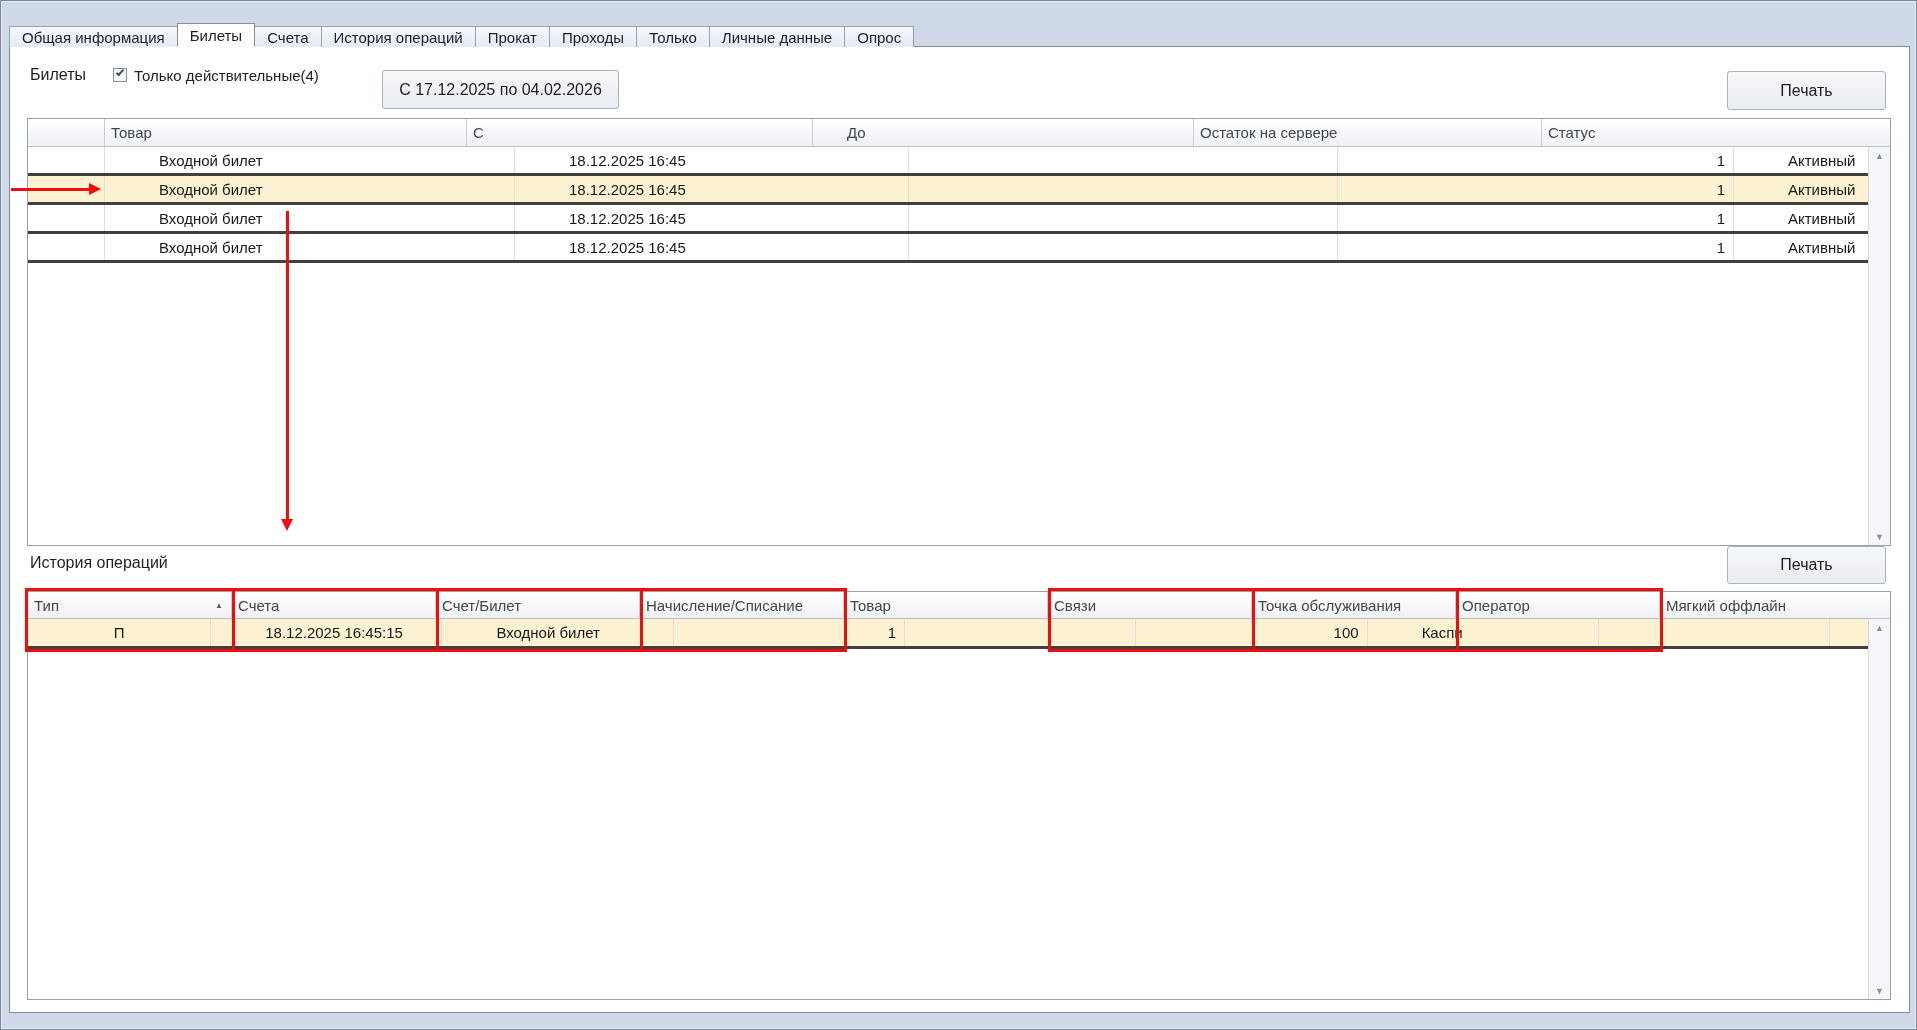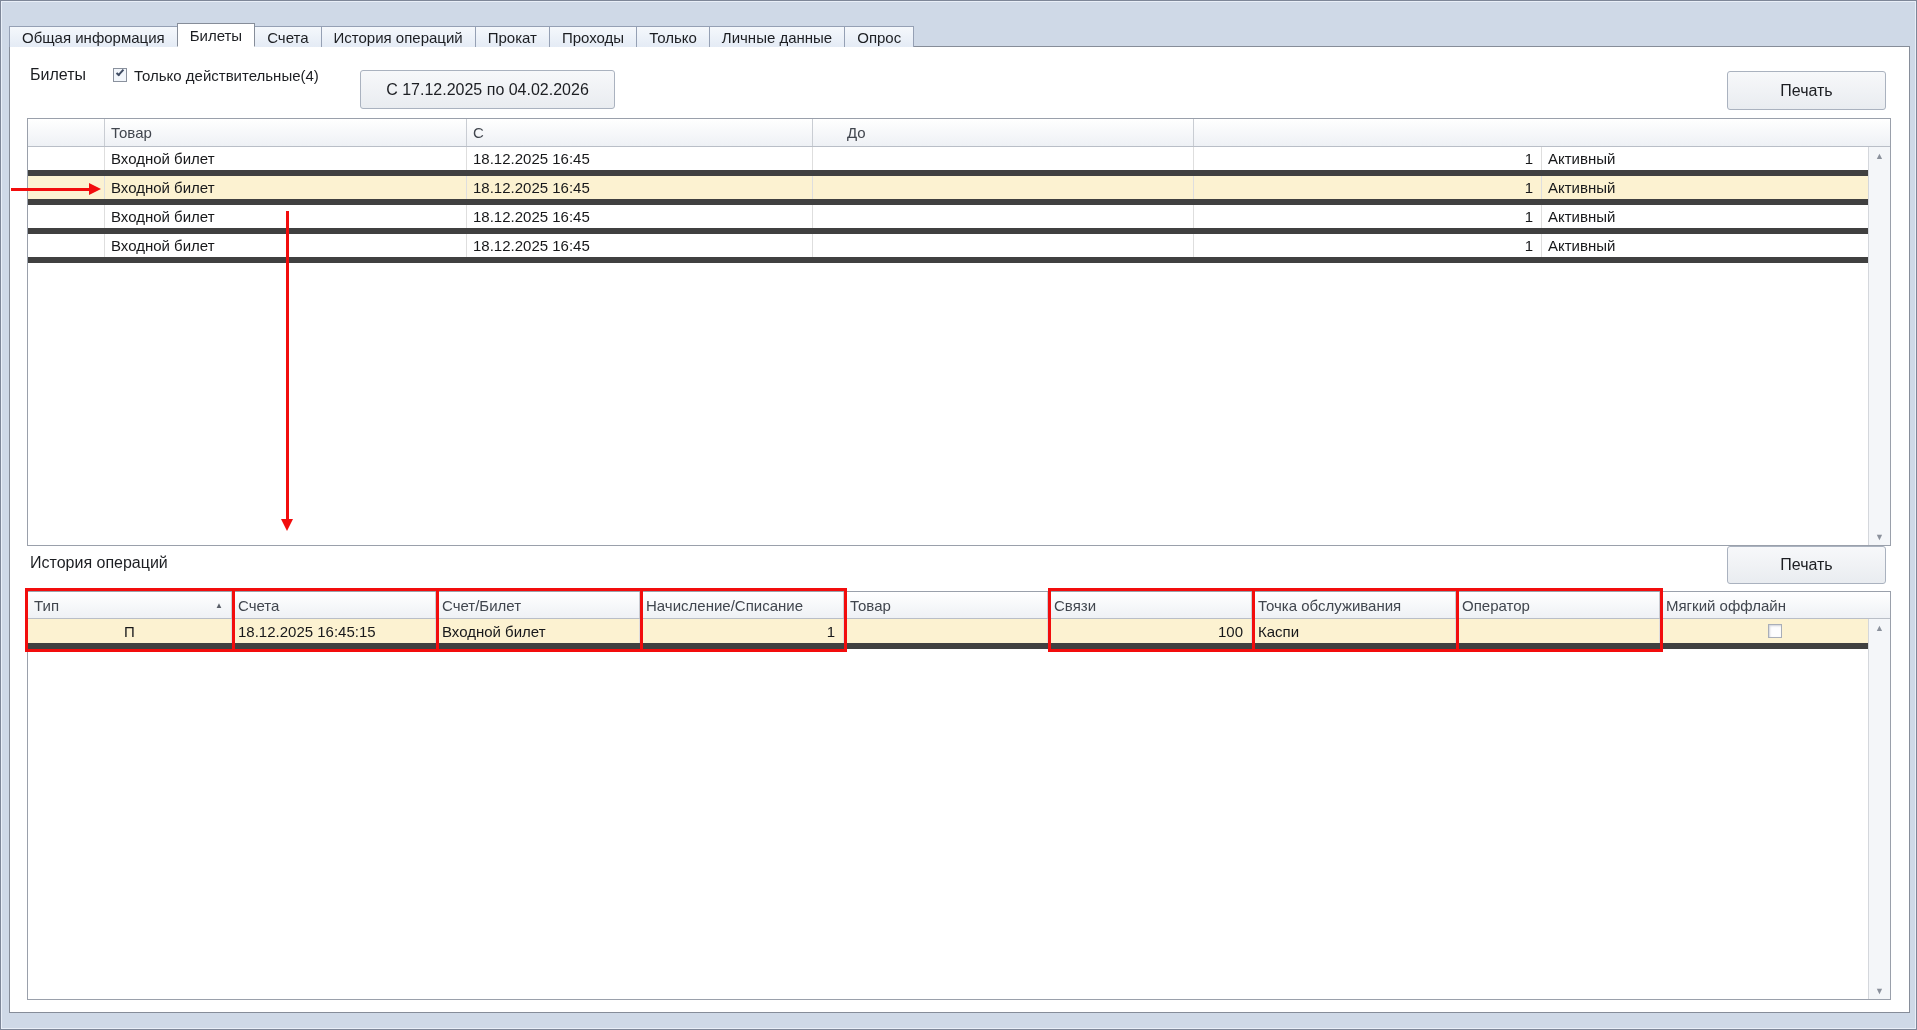--- a/index.html
+++ b/index.html
@@ -39,21 +39,21 @@
   .checkbox .mark{ position:absolute; left:2px; top:1px; width:8px; height:4px;
     border-left:2px solid #3f4c63; border-bottom:2px solid #3f4c63; transform:rotate(-48deg); }
   .checkbox-label{ position:absolute; font-size:15px; color:#1c1e22; }
   
   .btn{ position:absolute; display:flex; align-items:center; justify-content:center; font-size:16px; color:#1c1e22;
     background:linear-gradient(#f7f8fa,#e9ecf0); border:1px solid #aab2bf; border-radius:3px; cursor:default; }
   
   .grid{ position:absolute; background:#ffffff; border:1px solid #9aa0ab; }
   .grid-header{ display:flex; background:linear-gradient(#ffffff,#eef1f5); border-bottom:1px solid #b9bec7; }
   .grid-header .cell{ font-size:15px; color:#41464e; border-right:1px solid #c9cdd3; display:flex; align-items:center; padding:0 6px; position:relative; }
-  .grid-row{ display:flex; border-bottom:6px solid #404040; background:#ffffff; }
+  .grid-row{ display:flex; border-bottom:3px solid #404040; background:#ffffff;gap:48px; }
   .grid-row .cell{ font-size:15px; color:#17181a; border-right:1px solid #dedede; display:flex; align-items:center; padding:0 6px; overflow:hidden; white-space:nowrap; }
   .grid-row.hl{ background:#fcf2d1; }
   .cell.num{ justify-content:flex-end; padding-right:8px; }
   .cell.ctr{ justify-content:center; }
   
   .t1 .gh{ height:28px; } .t1 .gr{ height:29px; }
   .t1 .c0{ width:77px; } .t1 .c1{ width:362px; } .t1 .c2{ width:346px; } .t1 .c3{ width:353px;margin-left:28px; }
   .t1 .c4{ width:348px; } .t1 .c5{ flex:1; border-right:none; }
   
   .t2 .gh{ height:27px; } .t2 .gr{ height:30px; }
@@ -91,29 +91,31 @@
     <div class="tab">Опрос</div>
   </div>
 
   <div class="panel"></div>
 
   <div class="section-label" style="left:29px; top:65px;">Билеты</div>
   <div class="checkbox" style="left:112px; top:67px;">
       <div class="mark"></div>
     </div>
   <div class="checkbox-label" style="left:133px; top:66px;">Только действительные(4)</div>
-  <div class="btn" style="left:359px; top:69px; width:255px; height:39px;">С 17.12.2025 по 04.02.2026</div>
+  <div class="btn" style="left:381px; top:69px; width:237px; height:39px;">С 17.12.2025 по 04.02.2026</div>
   <div class="btn" style="left:1726px; top:70px; width:159px; height:39px;">Печать</div>
 
   <div class="grid t1" style="left:26px; top:117px; width:1864px; height:428px;">
     <div class="grid-header gh">
       <div class="cell c0"></div>
       <div class="cell c1">Товар</div>
       <div class="cell c2">С</div>
       <div class="cell c3">До</div>
+      <div class="cell c4">Остаток на сервере</div>
+      <div class="cell c5">Статус</div>
     </div>
     <div class="grid-row gr">
       <div class="cell c0"></div>
       <div class="cell c1">Входной билет</div>
       <div class="cell c2">18.12.2025 16:45</div>
       <div class="cell c3"></div>
       <div class="cell c4 num">1</div>
       <div class="cell c5">Активный</div>
     </div>
     <div class="grid-row gr hl">

